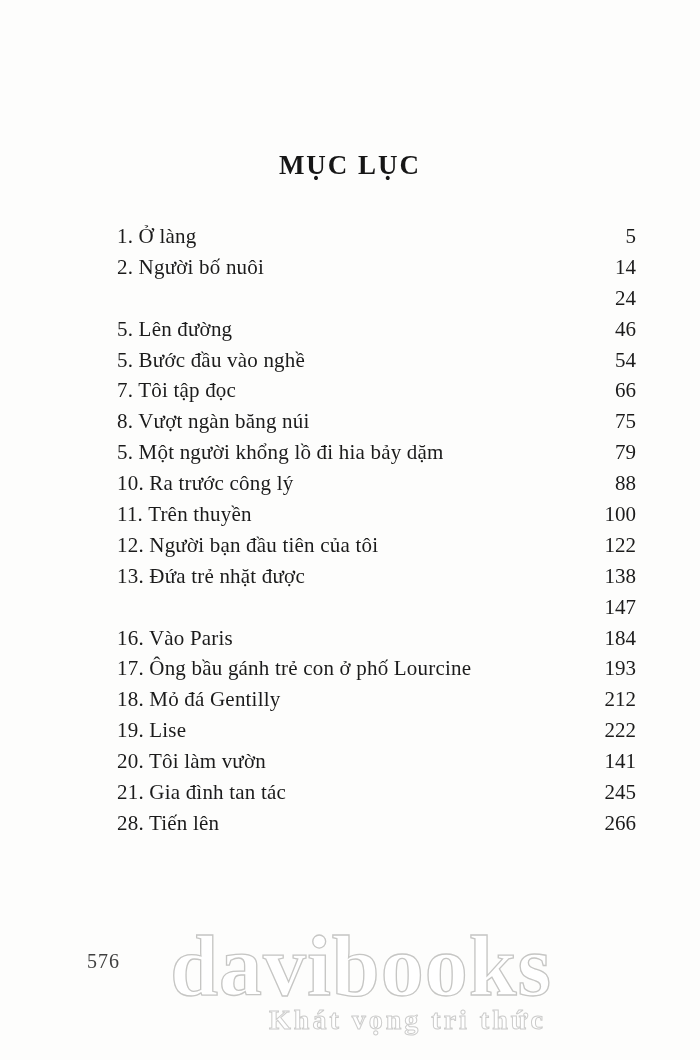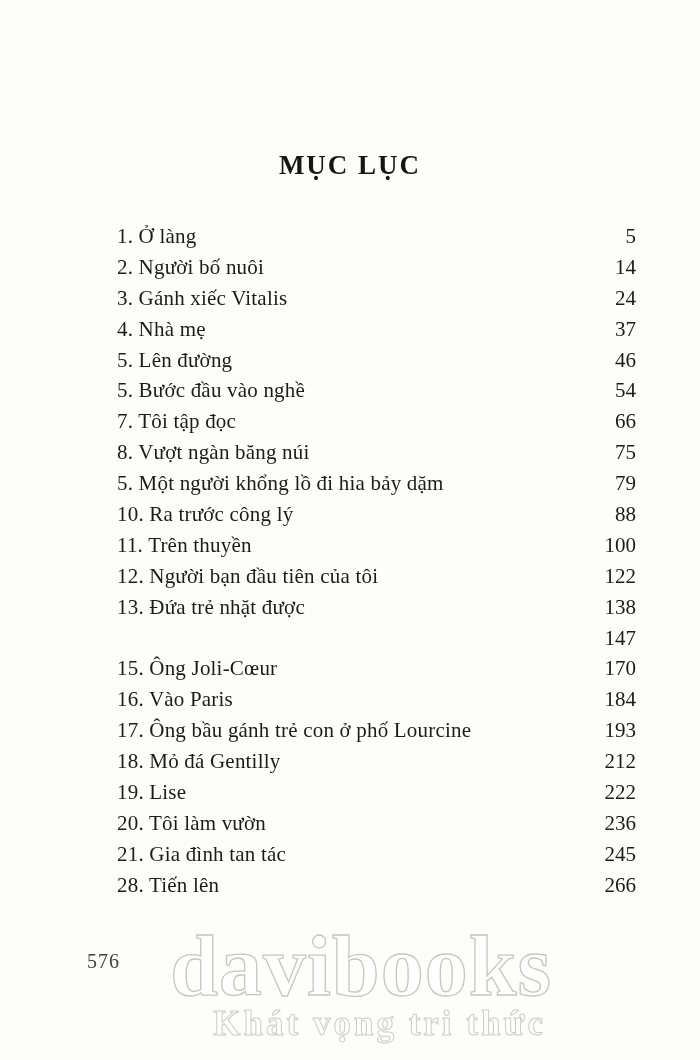--- a/index.html
+++ b/index.html
@@ -76,21 +76,21 @@
     font-size: 86px;
     line-height: 0.95;
     font-weight: bold;
     letter-spacing: 1px;
     color: #ffffff;
     -webkit-text-stroke: 1.3px #c6c6c4;
     text-align: right;
   }
   .watermark-tagline {
     margin-top: -4px;
-    font-size: 35px;
+    font-size: 28px;
     font-weight: bold;
     letter-spacing: 3px;
     color: #ffffff;
     -webkit-text-stroke: 1px #cccccb;
     text-align: right;
     padding-right: 6px;
   }
 </style>
 </head>
 <body>
@@ -104,30 +104,24 @@
         <span class="toc-label">1. Ở làng</span>
         <span class="toc-gap"></span>
         <span class="toc-page">5</span>
       </div>
       <div class="toc-row">
         <span class="toc-label">2. Người bố nuôi</span>
         <span class="toc-gap"></span>
         <span class="toc-page">14</span>
       </div>
       <div class="toc-row">
-        <span class="toc-label">3. Gánh xiếc Vitalis</span>
         <span class="toc-gap"></span>
         <span class="toc-page">24</span>
       </div>
       <div class="toc-row">
-        <span class="toc-label">4. Nhà mẹ</span>
-        <span class="toc-gap"></span>
-        <span class="toc-page">37</span>
-      </div>
-      <div class="toc-row">
         <span class="toc-label">5. Lên đường</span>
         <span class="toc-gap"></span>
         <span class="toc-page">46</span>
       </div>
       <div class="toc-row">
         <span class="toc-label">5. Bước đầu vào nghề</span>
         <span class="toc-gap"></span>
         <span class="toc-page">54</span>
       </div>
       <div class="toc-row">
@@ -163,25 +157,20 @@
       <div class="toc-row">
         <span class="toc-label">13. Đứa trẻ nhặt được</span>
         <span class="toc-gap"></span>
         <span class="toc-page">138</span>
       </div>
       <div class="toc-row">
         <span class="toc-gap"></span>
         <span class="toc-page">147</span>
       </div>
       <div class="toc-row">
-        <span class="toc-label">15. Ông Joli-Cœur</span>
-        <span class="toc-gap"></span>
-        <span class="toc-page">170</span>
-      </div>
-      <div class="toc-row">
         <span class="toc-label">16. Vào Paris</span>
         <span class="toc-gap"></span>
         <span class="toc-page">184</span>
       </div>
       <div class="toc-row">
         <span class="toc-label">17. Ông bầu gánh trẻ con ở phố Lourcine</span>
         <span class="toc-gap"></span>
         <span class="toc-page">193</span>
       </div>
       <div class="toc-row">
@@ -190,21 +179,21 @@
         <span class="toc-page">212</span>
       </div>
       <div class="toc-row">
         <span class="toc-label">19. Lise</span>
         <span class="toc-gap"></span>
         <span class="toc-page">222</span>
       </div>
       <div class="toc-row">
         <span class="toc-label">20. Tôi làm vườn</span>
         <span class="toc-gap"></span>
-        <span class="toc-page">236</span>
+        <span class="toc-page">141</span>
       </div>
       <div class="toc-row">
         <span class="toc-label">21. Gia đình tan tác</span>
         <span class="toc-gap"></span>
         <span class="toc-page">245</span>
       </div>
       <div class="toc-row">
         <span class="toc-label">28. Tiến lên</span>
         <span class="toc-gap"></span>
         <span class="toc-page">266</span>

